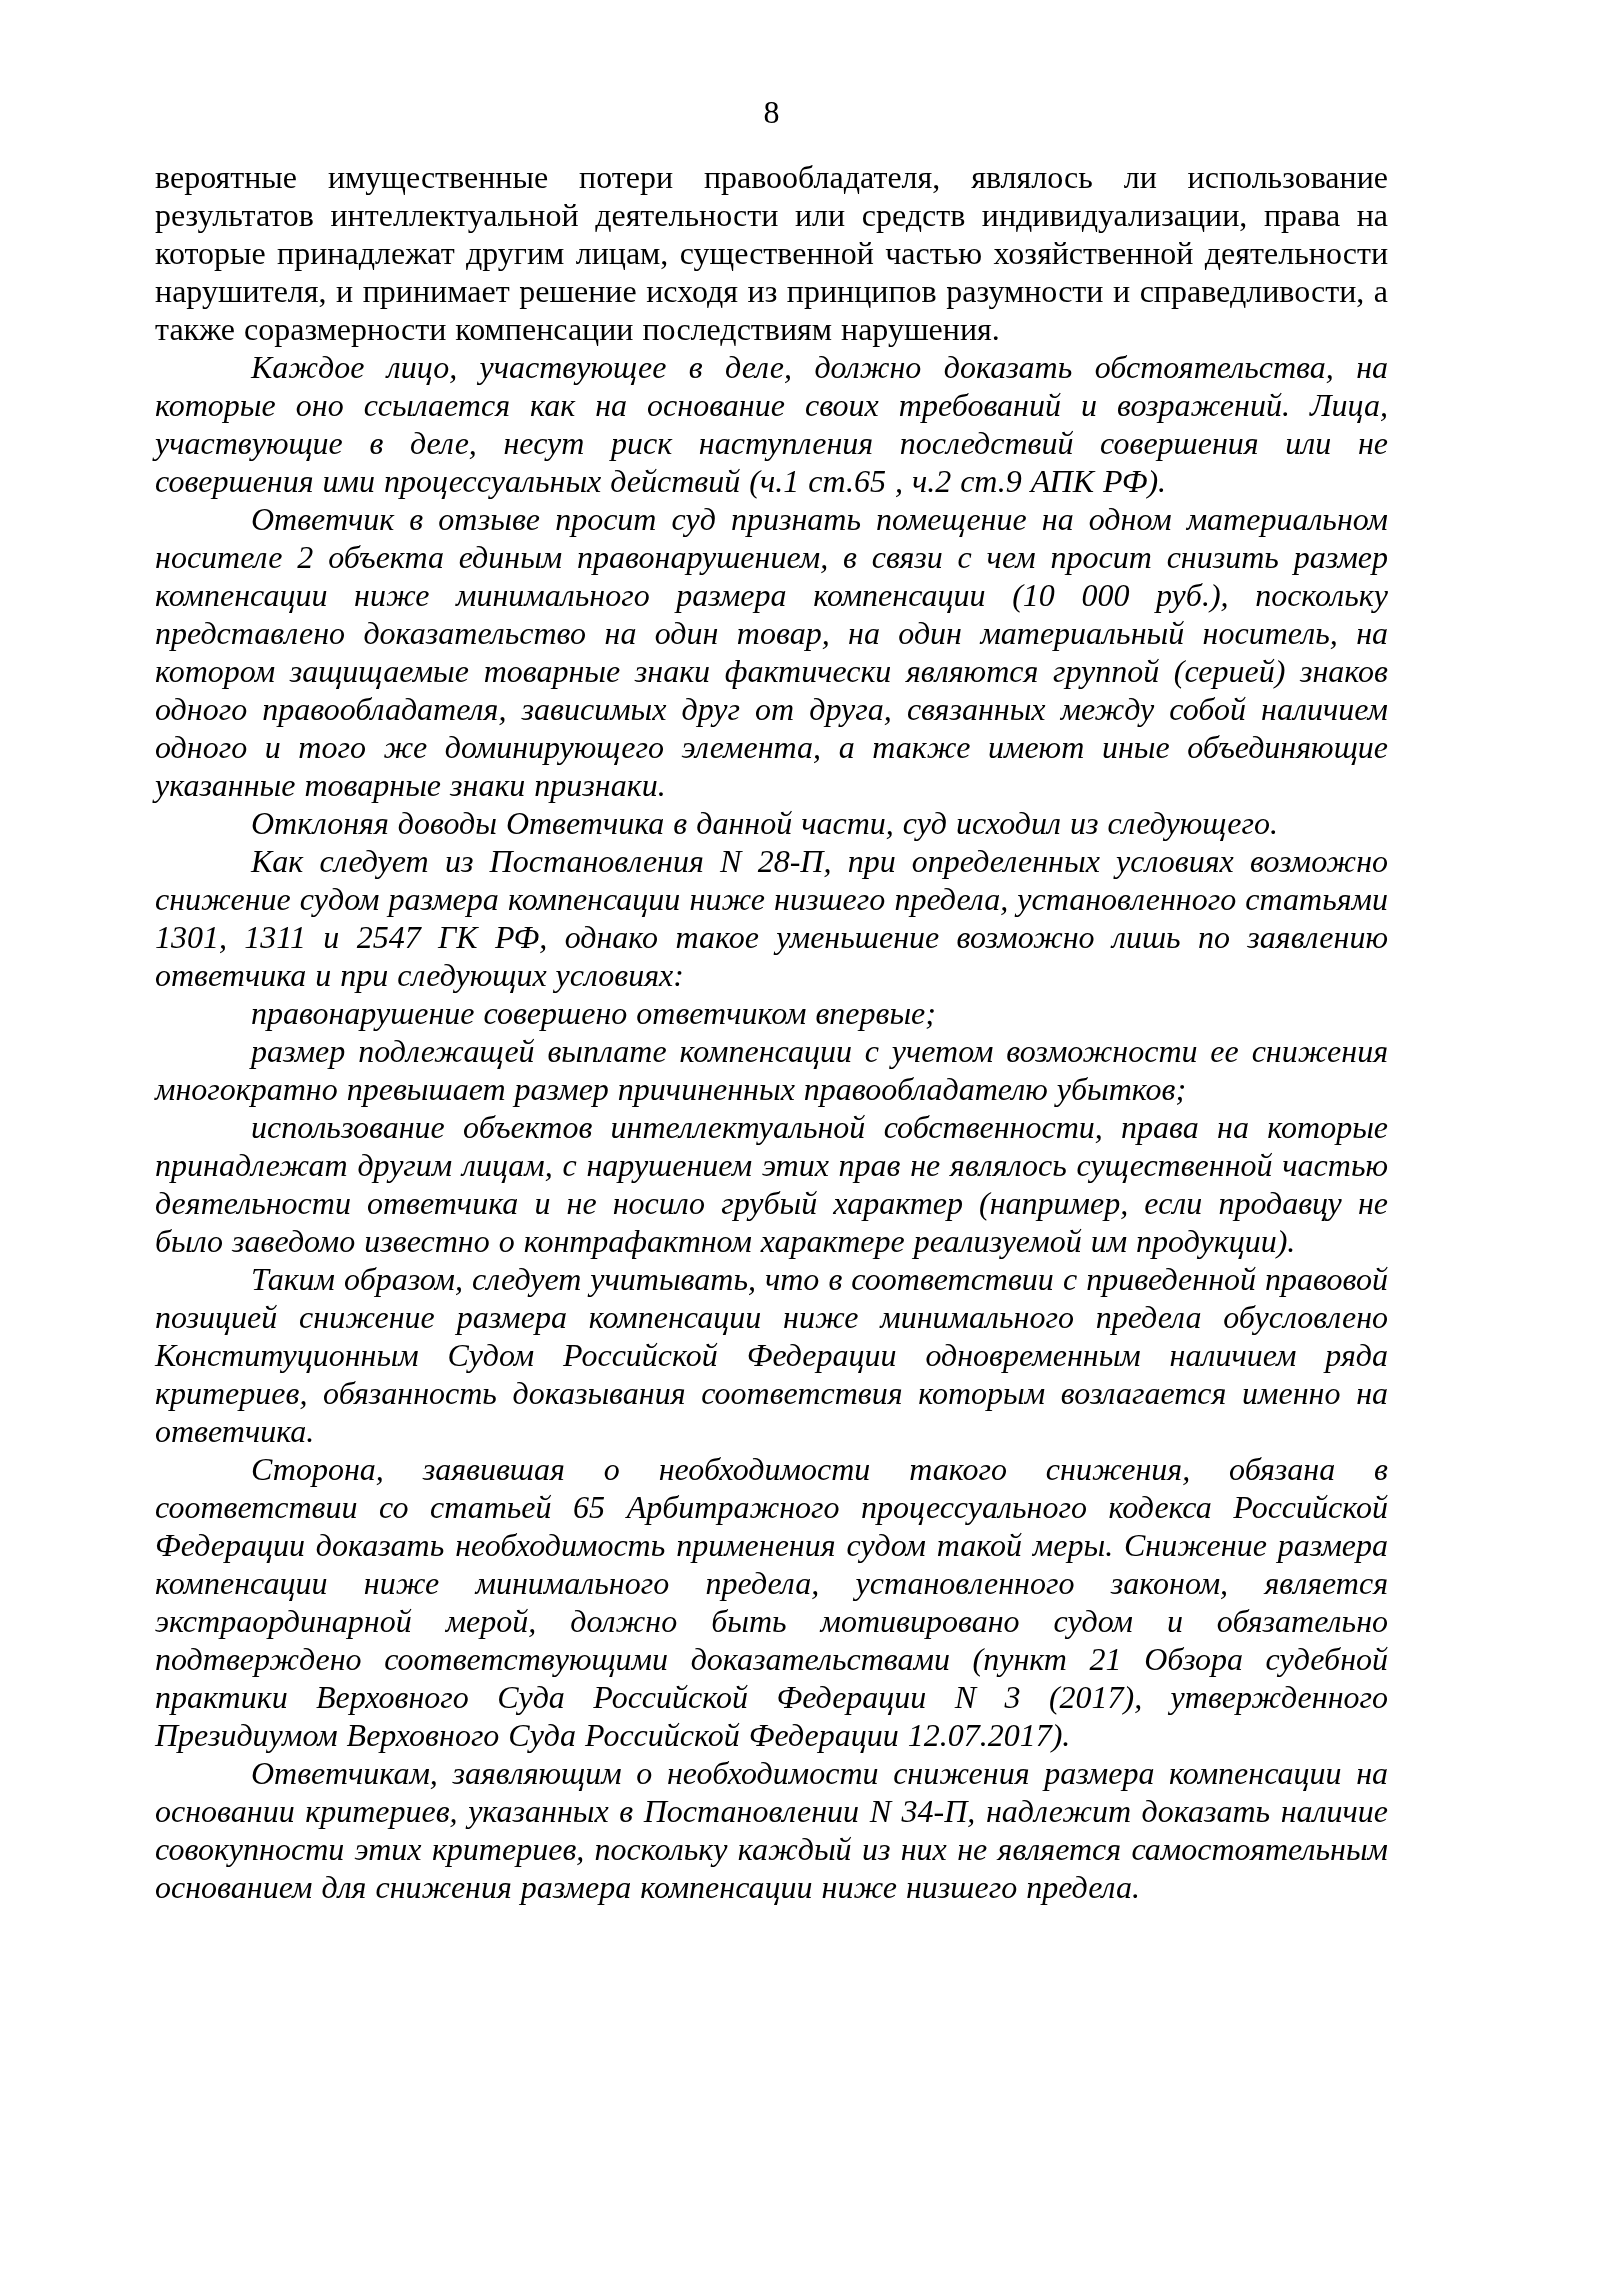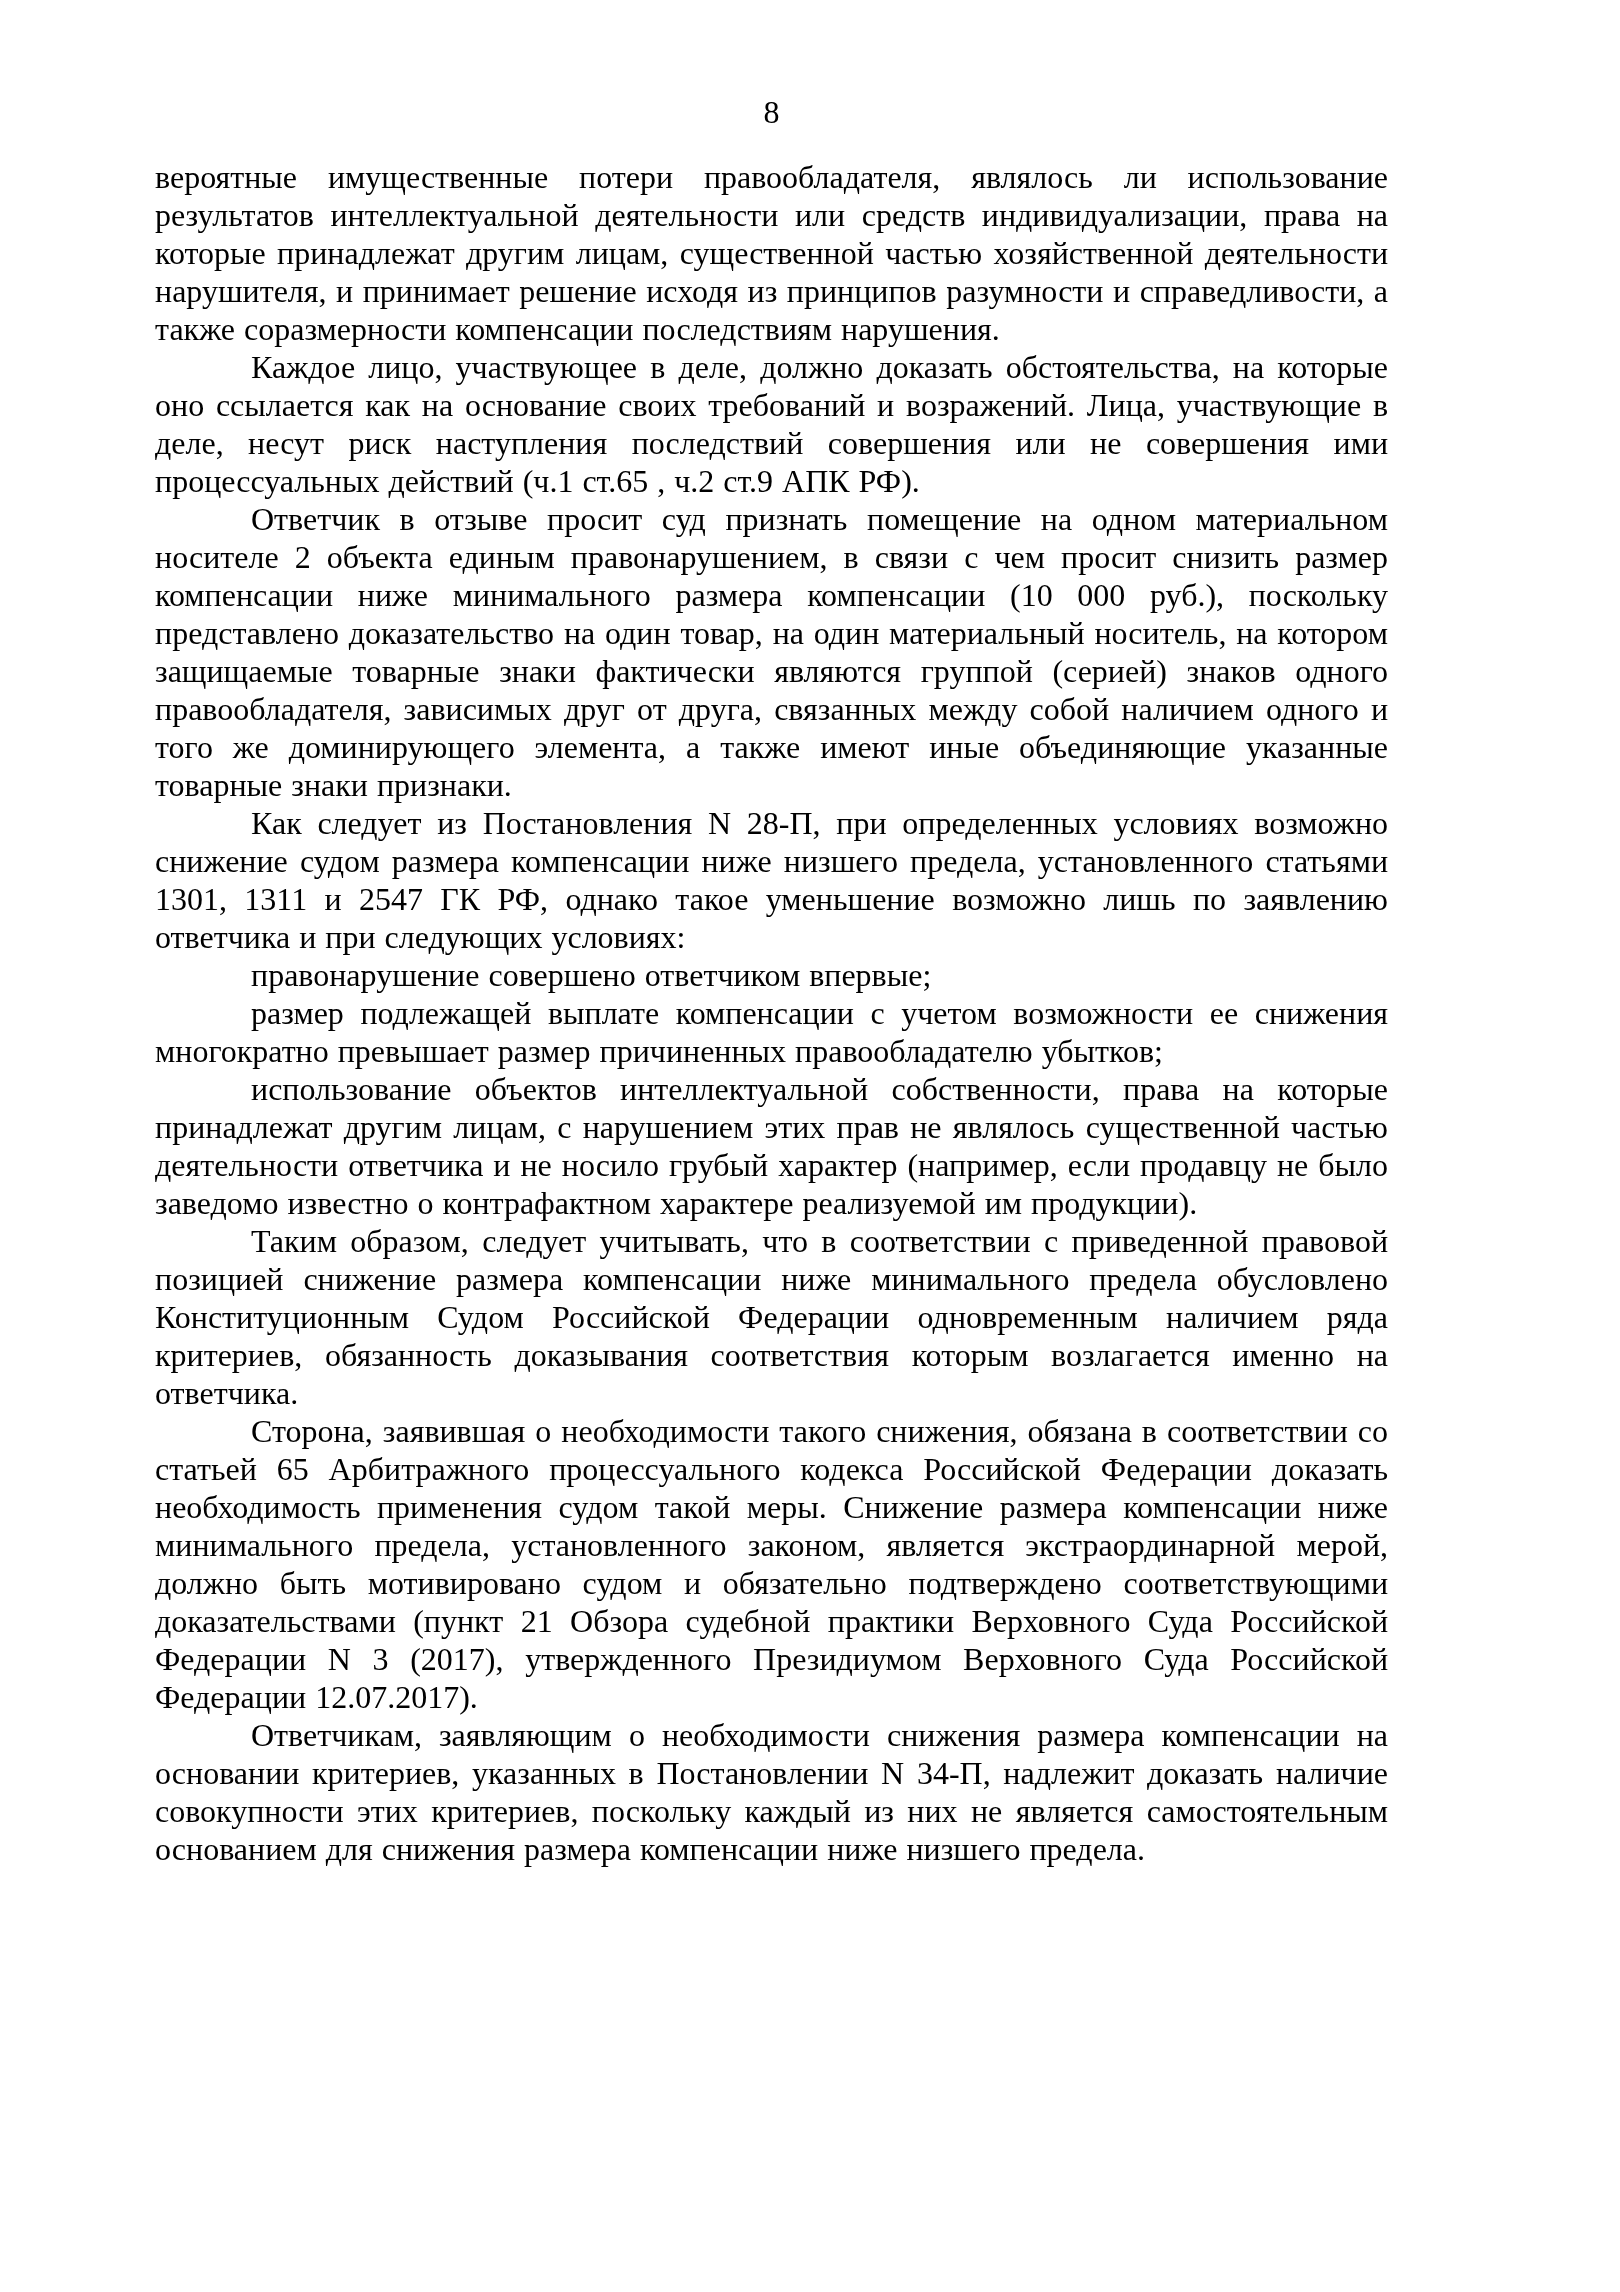--- a/index.html
+++ b/index.html
@@ -26,31 +26,33 @@
   }
   .doc-body p.para {
     margin: 0;
     text-align: justify;
     text-align-last: left;
     line-height: 38px;
     word-spacing: 1px;
   }
   .doc-body p.para.indent {
     text-indent: 96px;
+    font-style: italic;
   }
 </style>
 </head>
 <body>
 
 <div class="page">
   <div class="page-number">8</div>
   <div class="doc-body">
       <p class="para">вероятные имущественные потери правообладателя, являлось ли использование результатов интеллектуальной деятельности или средств индивидуализации, права на которые принадлежат другим лицам, существенной частью хозяйственной деятельности нарушителя, и принимает решение исходя из принципов разумности и справедливости, а также соразмерности компенсации последствиям нарушения.</p>
       <p class="para indent">Каждое лицо, участвующее в деле, должно доказать обстоятельства, на которые оно ссылается как на основание своих требований и возражений. Лица, участвующие в деле, несут риск наступления последствий совершения или не совершения ими процессуальных действий (ч.1 ст.65 , ч.2 ст.9 АПК РФ).</p>
       <p class="para indent">Ответчик в отзыве просит суд признать помещение на одном материальном носителе 2 объекта единым правонарушением, в связи с чем просит снизить размер компенсации ниже минимального размера компенсации (10 000 руб.), поскольку представлено доказательство на один товар, на один материальный носитель, на котором защищаемые товарные знаки фактически являются группой (серией) знаков одного правообладателя, зависимых друг от друга, связанных между собой наличием одного и того же доминирующего элемента, а также имеют иные объединяющие указанные товарные знаки признаки.</p>
+      <p class="para indent">Отклоняя доводы Ответчика в данной части, суд исходил из следующего.</p>
       <p class="para indent">Как следует из Постановления N 28-П, при определенных условиях возможно снижение судом размера компенсации ниже низшего предела, установленного статьями 1301, 1311 и 2547 ГК РФ, однако такое уменьшение возможно лишь по заявлению ответчика и при следующих условиях:</p>
       <p class="para indent">правонарушение совершено ответчиком впервые;</p>
       <p class="para indent">размер подлежащей выплате компенсации с учетом возможности ее снижения многократно превышает размер причиненных правообладателю убытков;</p>
       <p class="para indent">использование объектов интеллектуальной собственности, права на которые принадлежат другим лицам, с нарушением этих прав не являлось существенной частью деятельности ответчика и не носило грубый характер (например, если продавцу не было заведомо известно о контрафактном характере реализуемой им продукции).</p>
       <p class="para indent">Таким образом, следует учитывать, что в соответствии с приведенной правовой позицией снижение размера компенсации ниже минимального предела обусловлено Конституционным Судом Российской Федерации одновременным наличием ряда критериев, обязанность доказывания соответствия которым возлагается именно на ответчика.</p>
       <p class="para indent">Сторона, заявившая о необходимости такого снижения, обязана в соответствии со статьей 65 Арбитражного процессуального кодекса Российской Федерации доказать необходимость применения судом такой меры. Снижение размера компенсации ниже минимального предела, установленного законом, является экстраординарной мерой, должно быть мотивировано судом и обязательно подтверждено соответствующими доказательствами (пункт 21 Обзора судебной практики Верховного Суда Российской Федерации N 3 (2017), утвержденного Президиумом Верховного Суда Российской Федерации 12.07.2017).</p>
       <p class="para indent">Ответчикам, заявляющим о необходимости снижения размера компенсации на основании критериев, указанных в Постановлении N 34-П, надлежит доказать наличие совокупности этих критериев, поскольку каждый из них не является самостоятельным основанием для снижения размера компенсации ниже низшего предела.</p>
     </div>
 </div>
 

